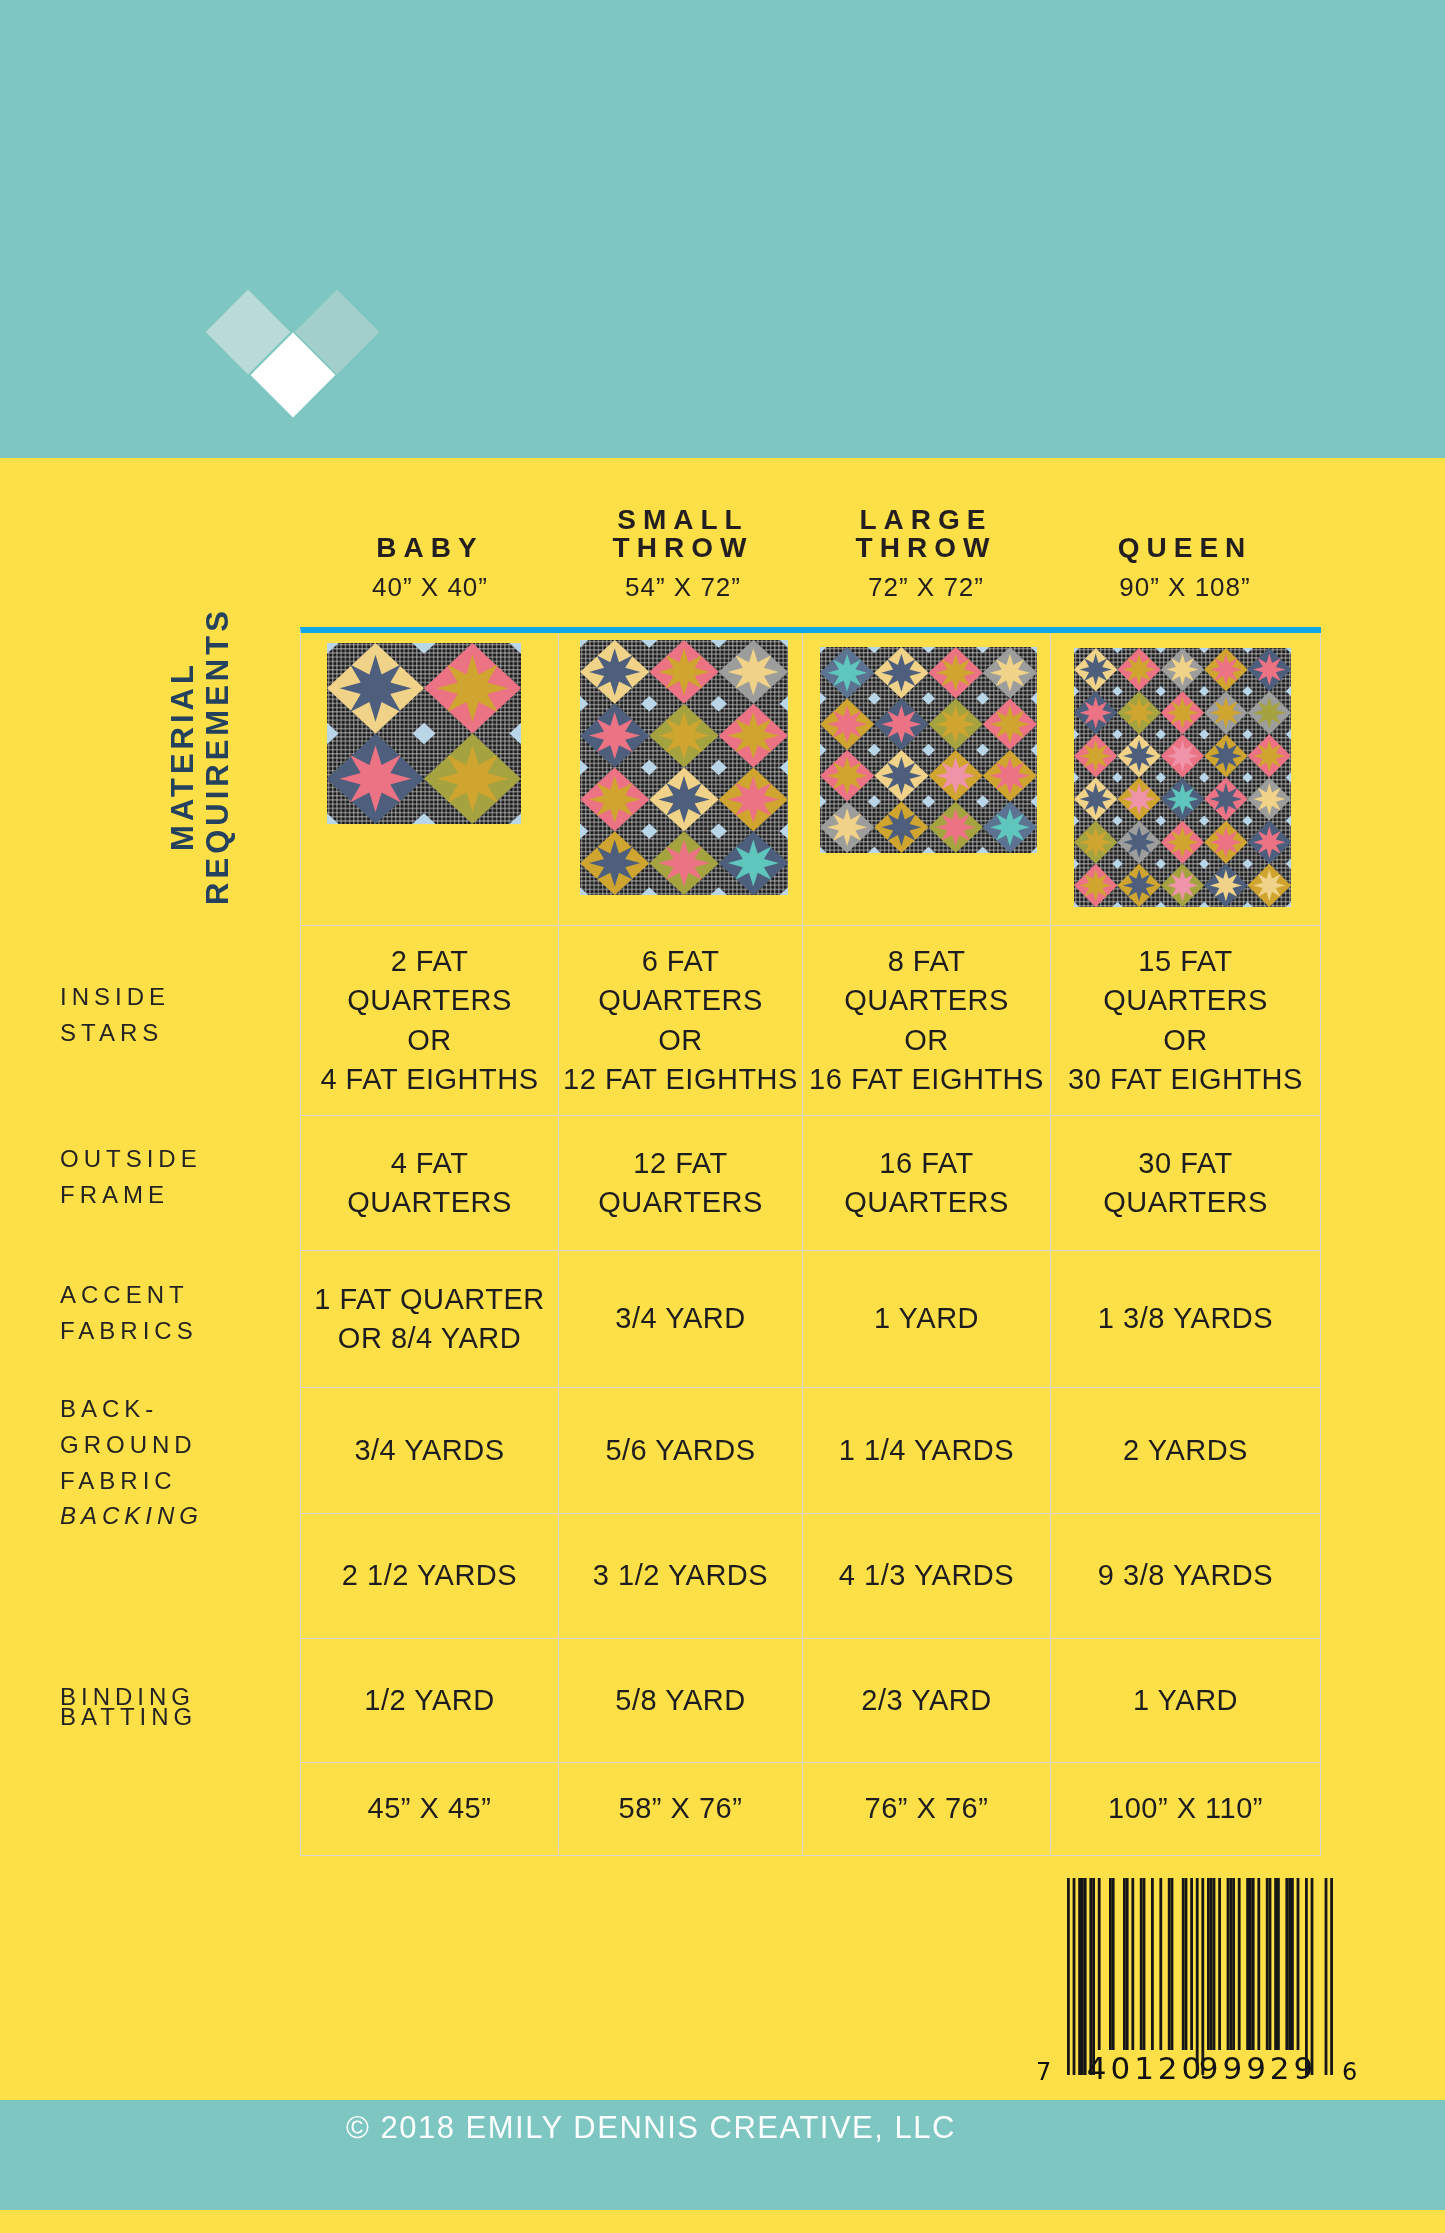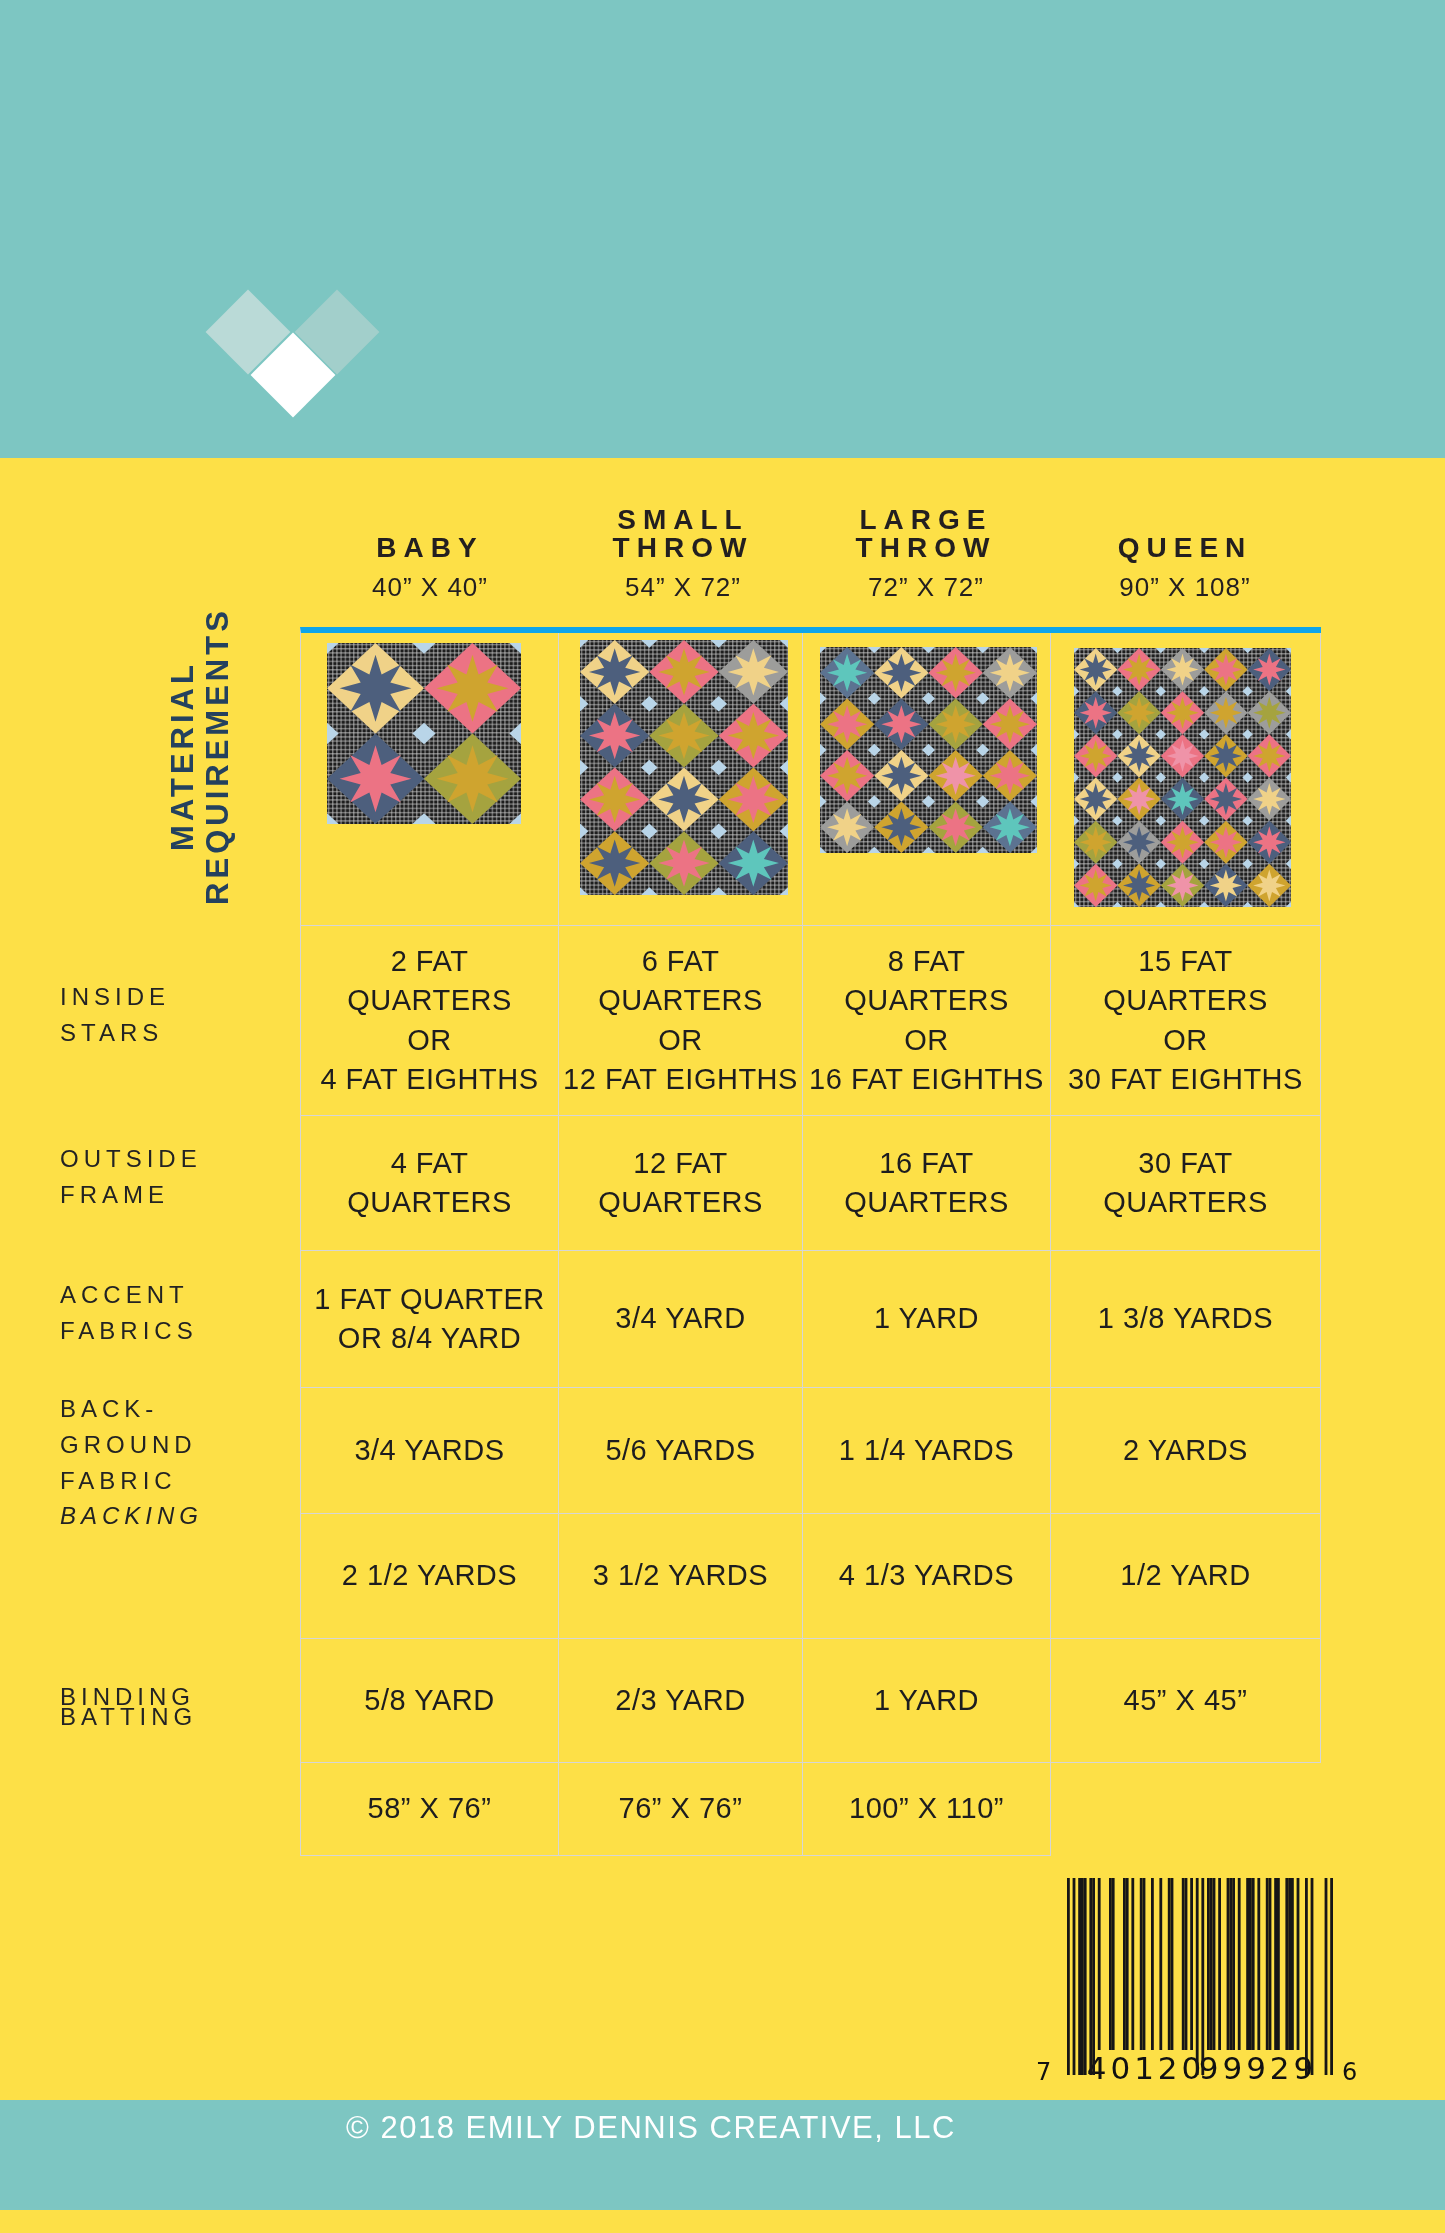--- a/index.html
+++ b/index.html
@@ -130,20 +130,21 @@
       <div class="cell">3/4 YARD</div>
       <div class="cell">1 YARD</div>
       <div class="cell">1 3/8 YARDS</div>
       <div class="cell">3/4 YARDS</div>
       <div class="cell">5/6 YARDS</div>
       <div class="cell">1 1/4 YARDS</div>
       <div class="cell">2 YARDS</div>
       <div class="cell">2 1/2 YARDS</div>
       <div class="cell">3 1/2 YARDS</div>
       <div class="cell">4 1/3 YARDS</div>
+      <div class="cell">9 3/8 YARDS</div>
       <div class="cell">1/2 YARD</div>
       <div class="cell">5/8 YARD</div>
       <div class="cell">2/3 YARD</div>
       <div class="cell">1 YARD</div>
       <div class="cell">45” X 45”</div>
       <div class="cell">58” X 76”</div>
       <div class="cell">76” X 76”</div>
       <div class="cell">100” X 110”</div>
     </div>
 

